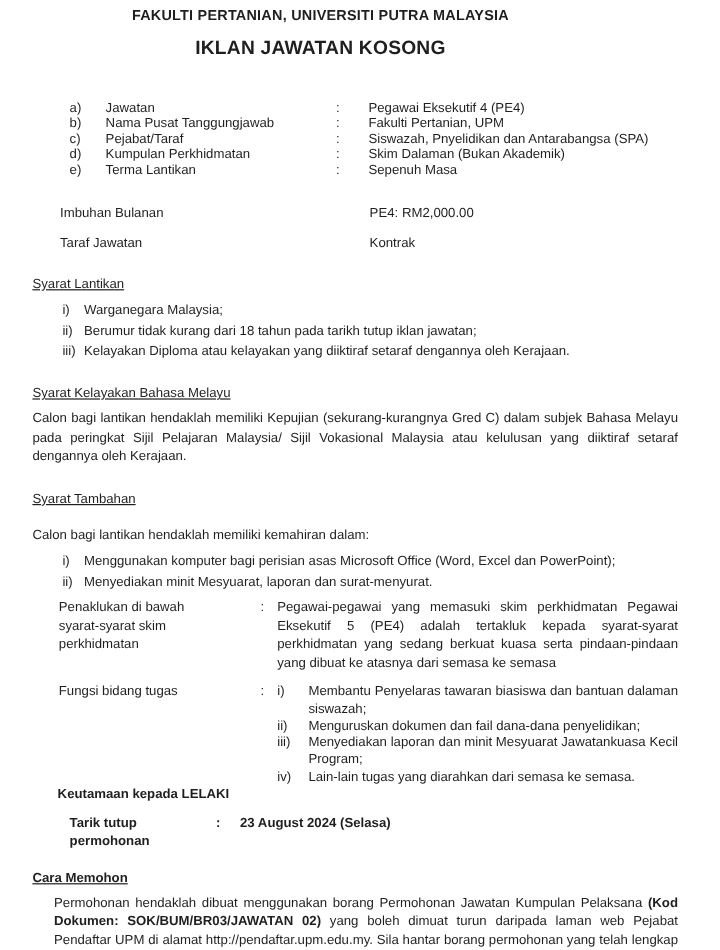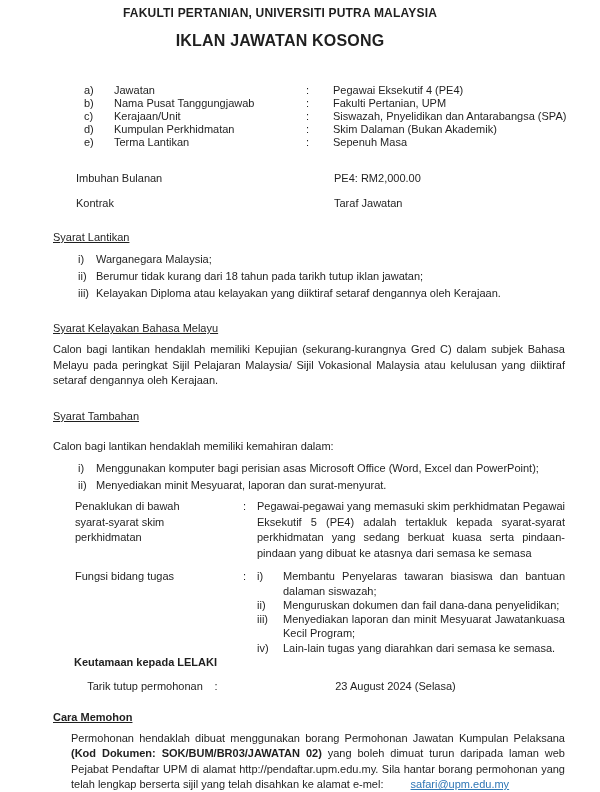--- a/index.html
+++ b/index.html
@@ -1,20 +1,20 @@
 <!DOCTYPE html>
 <html><head>
 <meta charset="utf-8">
 <style>
   html,body{margin:0;padding:0;background:#ffffff;}
   .page{
     position:relative;
     width:600px;height:792px;
     box-sizing:border-box;
-    padding:6px 35px 0 53px;
+    padding:6px 35px 0 27px;
     background:#ffffff;
     font-family:"Liberation Sans",sans-serif;
     font-size:11px;
     color:#1f1f1f;
     overflow:hidden;
   }
   .b{font-weight:bold;}
   .titles{text-align:center;margin-right:58px;}
   .title1{font-weight:bold;font-size:12px;line-height:15px;letter-spacing:.2px;}
   .title2{font-weight:bold;font-size:16px;line-height:15px;margin-top:12px;letter-spacing:.2px;}
@@ -39,21 +39,21 @@
   .labelrow{display:grid;grid-template-columns:168px 14px 1fr;margin-left:22px;line-height:15.5px;}
   .penak{margin-top:6px;}
   .penak .lab{display:block;width:118px;}
   .penak .val{text-align:justify;}
 
   .fungsi{margin-top:8px;line-height:14.2px;}
   .fitem{display:grid;grid-template-columns:26px 1fr;}
   .fitem .ftxt{text-align:justify;}
 
   .keutamaan{margin-top:0;margin-left:21px;font-weight:bold;line-height:15px;}
-  .tarik{display:grid;grid-template-columns:122px 20px 1fr;margin-left:31px;margin-top:9px;font-weight:normal;line-height:15px;text-align:center;}
+  .tarik{display:grid;grid-template-columns:122px 20px 1fr;margin-left:31px;margin-top:9px;font-weight:bold;line-height:15px;}
 
   .cara-head{margin-top:16px;font-weight:bold;text-decoration:underline;line-height:15px;}
   .cara-para{margin-top:6px;margin-left:18px;line-height:15.5px;text-align:justify;}
   a.email{color:#2f76b5;text-decoration:underline;margin-left:24px;}
 </style>
 </head>
 <body>
 
 <div class="page">
 
@@ -70,21 +70,21 @@
       <span>Pegawai Eksekutif 4 (PE4)</span>
     </div>
     <div class="drow">
       <span>b)</span>
       <span>Nama Pusat Tanggungjawab</span>
       <span>:</span>
       <span>Fakulti Pertanian, UPM</span>
     </div>
     <div class="drow">
       <span>c)</span>
-      <span>Kerajaan/Unit</span>
+      <span>Pejabat/Taraf</span>
       <span>:</span>
       <span>Siswazah, Pnyelidikan dan Antarabangsa (SPA)</span>
     </div>
     <div class="drow">
       <span>d)</span>
       <span>Kumpulan Perkhidmatan</span>
       <span>:</span>
       <span>Skim Dalaman (Bukan Akademik)</span>
     </div>
     <div class="drow">
@@ -93,22 +93,22 @@
       <span>:</span>
       <span>Sepenuh Masa</span>
     </div>
   </div>
 
   <div class="kv kv-imbuhan">
     <span>Imbuhan Bulanan</span>
     <span>PE4: RM2,000.00</span>
   </div>
   <div class="kv kv-taraf">
+    <span>Taraf Jawatan</span>
     <span>Kontrak</span>
-    <span>Taraf Jawatan</span>
   </div>
 
   <div class="sec-heading">Syarat Lantikan</div>
   <div class="numlist">
     <div class="nli">
       <span>i)</span>
       <span>Warganegara Malaysia;</span>
     </div>
     <div class="nli">
       <span>ii)</span>

